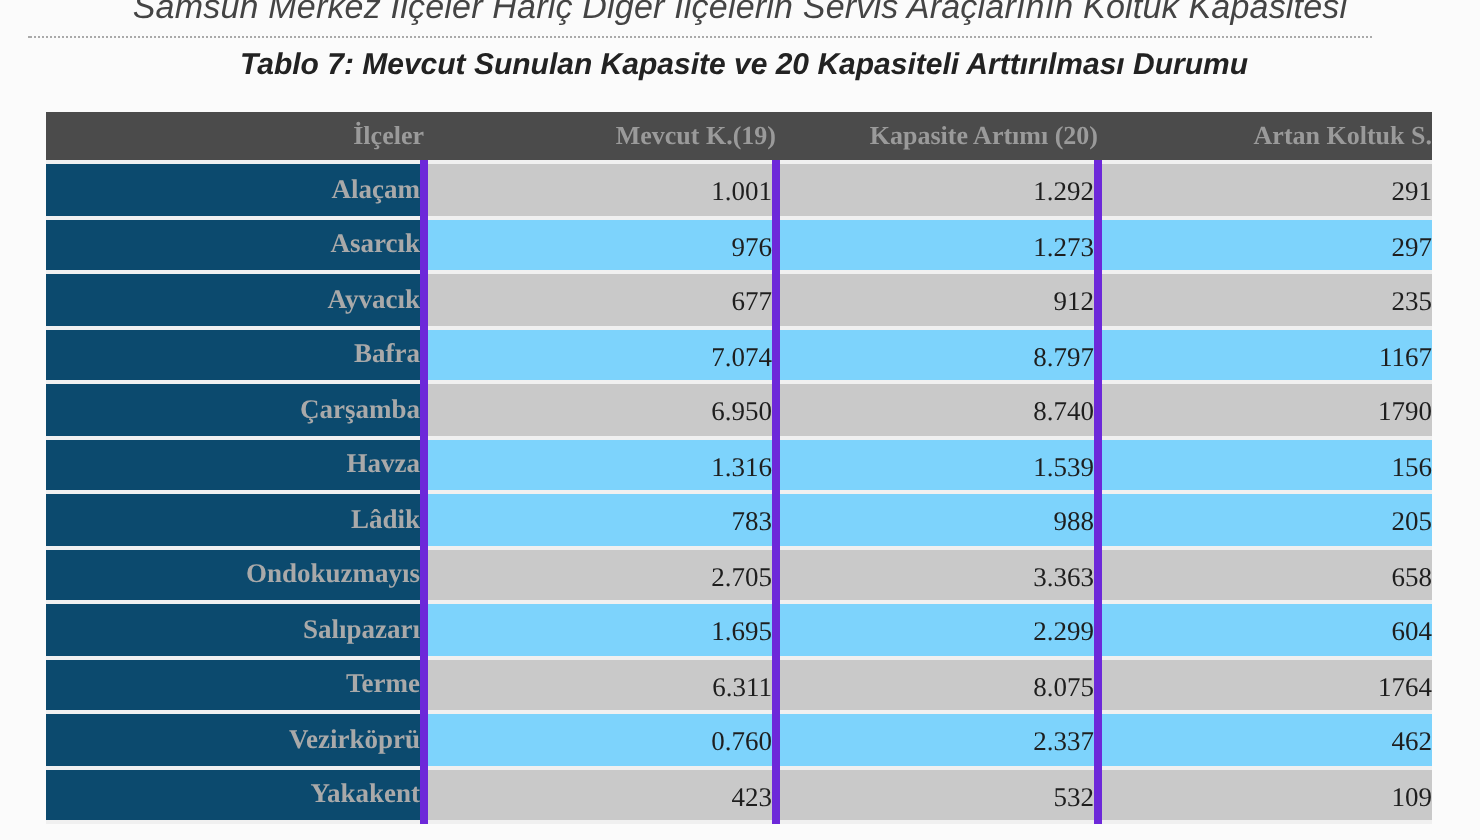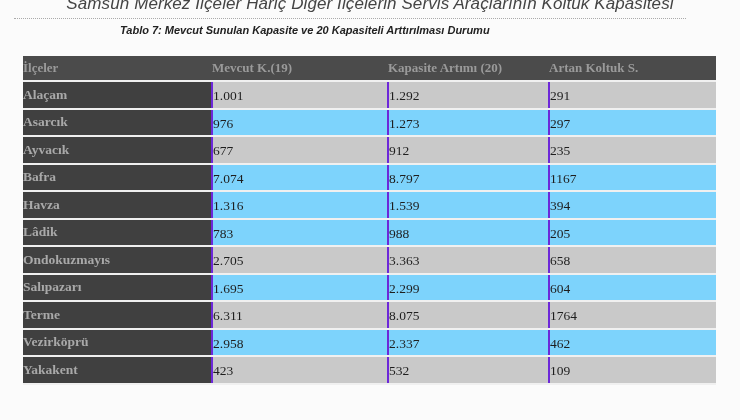--- a/index.html
+++ b/index.html
@@ -1,26 +1,26 @@
 <!DOCTYPE html>
 <html><head>
 <meta charset="utf-8">
 <style>
   html, body { margin:0; padding:0; }
   body { width:740px; height:420px; background:#fbfbfb; overflow:hidden; position:relative; font-family:"Liberation Serif", serif; color:#222; }
   .running-head { position:absolute; left:0; top:-6px; width:740px; text-align:center; font-style:italic; font-size:17px; color:#444; font-family:"Liberation Sans", sans-serif; letter-spacing:0.1px; }
   .rule { position:absolute; left:14px; top:18px; width:672px; border-top:1px dotted #aaa; }
-  .caption { position:absolute; left:120px; top:24px; font-style:italic; font-weight:bold; font-size:11px; color:#222; font-family:"Liberation Sans", sans-serif; }
+  .caption { position:absolute; left:120px; top:24px; font-style:italic; font-weight:bold; font-size:15px; color:#222; font-family:"Liberation Sans", sans-serif; }
   table { position:absolute; left:23px; top:56px; width:693px; border-collapse:collapse; table-layout:fixed; }
-  td, th { height:22.5px; padding:0; text-align:left; font-size:13.5px; border-bottom:2px solid #f0f0f0; }
+  td, th { height:22.5px; padding:0; text-align:right; font-size:13.5px; border-bottom:2px solid #f0f0f0; }
   th { background:#4b4b4b; color:#9a9a9a; font-weight:bold; font-size:13px; height:24px; }
-  td.name { background:#404040; color:#a9a9a9; font-weight:bold; }
+  td.name { background:#0c4a6e; color:#a9a9a9; font-weight:bold; }
   tr.odd td.val { background:#c9c9c9; }
   tr.even td.val { background:#7dd3fc; }
-  td.val { border-left:2px solid #6d28d9; color:#1e1e1e; padding-top:3px; }
+  td.val { border-left:4px solid #6d28d9; color:#1e1e1e; padding-top:3px; }
   col.c1 { width:189px; } col.c2 { width:176px; } col.c3 { width:161px; } col.c4 { width:167px; }
 </style>
 </head>
 <body>
 
 <div class="running-head">Samsun Merkez İlçeler Hariç Diğer İlçelerin Servis Araçlarının Koltuk Kapasitesi</div>
 <div class="rule"></div>
 <div class="caption">Tablo 7: Mevcut Sunulan Kapasite ve 20 Kapasiteli Arttırılması Durumu</div>
 
 <table>
@@ -56,25 +56,31 @@
         <td class="val">677</td>
         <td class="val">912</td>
         <td class="val">235</td>
       </tr>
       <tr class="even">
         <td class="name">Bafra</td>
         <td class="val">7.074</td>
         <td class="val">8.797</td>
         <td class="val">1167</td>
       </tr>
+      <tr class="odd">
+        <td class="name">Çarşamba</td>
+        <td class="val">6.950</td>
+        <td class="val">8.740</td>
+        <td class="val">1790</td>
+      </tr>
       <tr class="even">
         <td class="name">Havza</td>
         <td class="val">1.316</td>
         <td class="val">1.539</td>
-        <td class="val">394</td>
+        <td class="val">156</td>
       </tr>
       <tr class="even">
         <td class="name">Lâdik</td>
         <td class="val">783</td>
         <td class="val">988</td>
         <td class="val">205</td>
       </tr>
       <tr class="odd">
         <td class="name">Ondokuzmayıs</td>
         <td class="val">2.705</td>
@@ -88,21 +94,21 @@
         <td class="val">604</td>
       </tr>
       <tr class="odd">
         <td class="name">Terme</td>
         <td class="val">6.311</td>
         <td class="val">8.075</td>
         <td class="val">1764</td>
       </tr>
       <tr class="even">
         <td class="name">Vezirköprü</td>
-        <td class="val">2.958</td>
+        <td class="val">0.760</td>
         <td class="val">2.337</td>
         <td class="val">462</td>
       </tr>
       <tr class="odd">
         <td class="name">Yakakent</td>
         <td class="val">423</td>
         <td class="val">532</td>
         <td class="val">109</td>
       </tr>
     </tbody>

